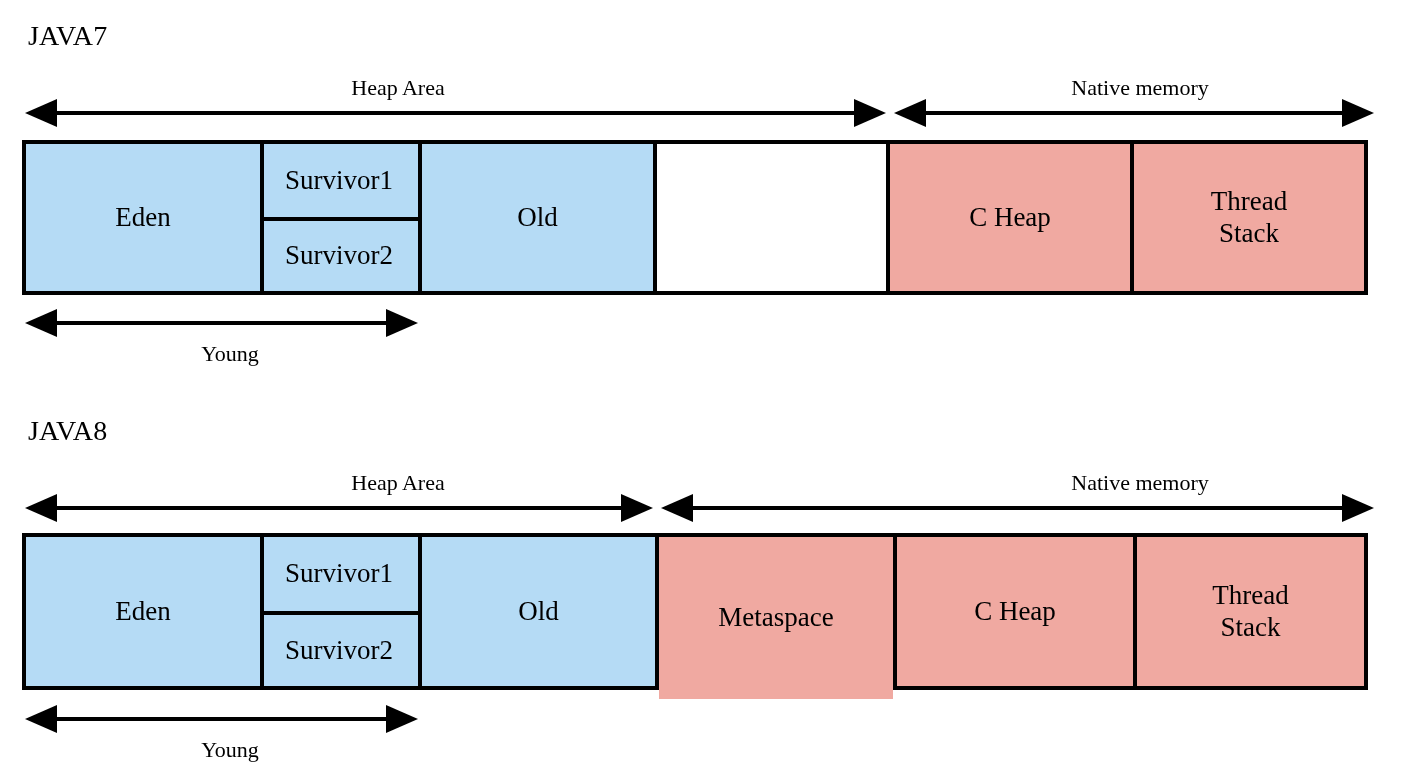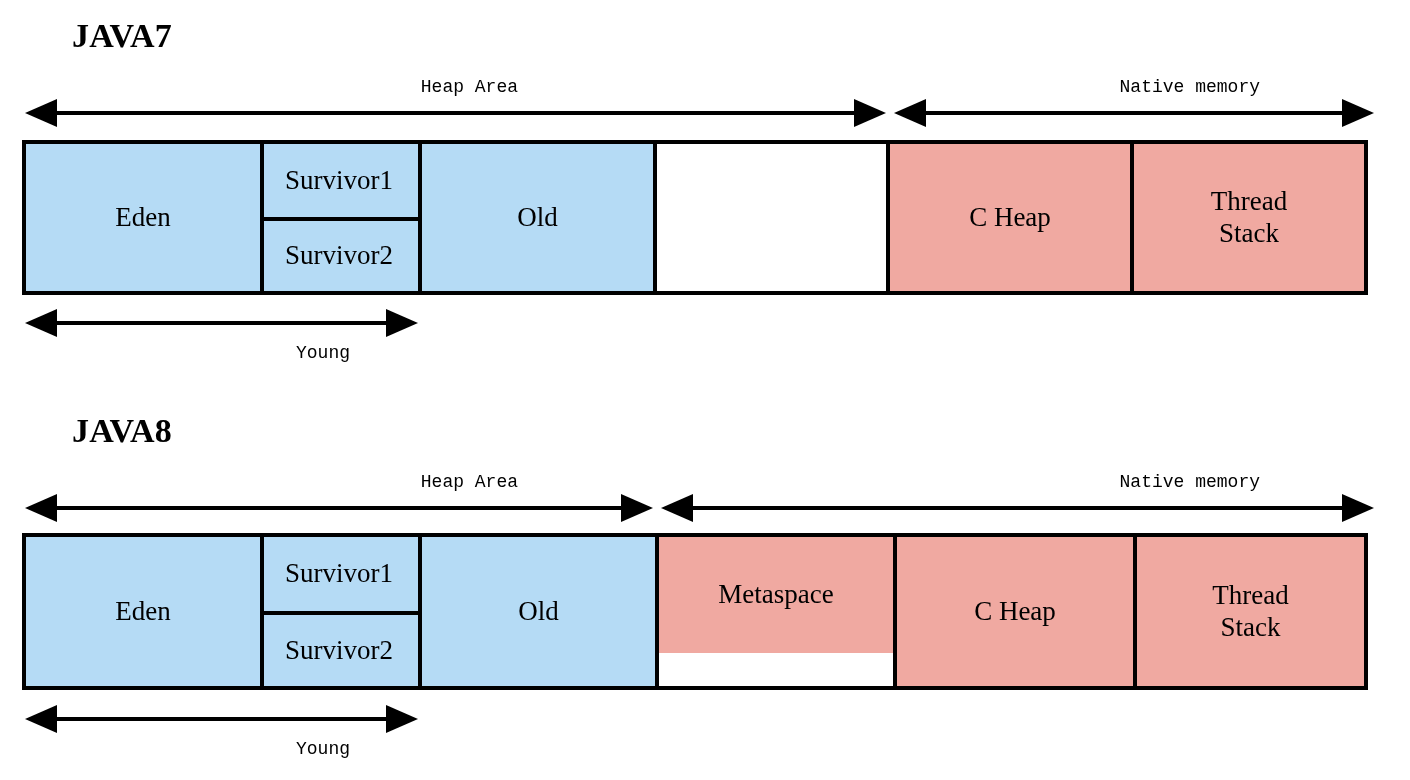--- a/index.html
+++ b/index.html
@@ -1,23 +1,23 @@
 <!DOCTYPE html>
 <html><head>
 <meta charset="utf-8">
 <style>
   html,body{margin:0;padding:0;background:#ffffff;}
   body{width:1410px;height:780px;position:relative;overflow:hidden;
        font-family:"Liberation Serif","DejaVu Serif",serif;color:#000;}
   .stage{position:absolute;left:0;top:0;width:1410px;height:780px;}
   .abs{position:absolute;box-sizing:border-box;}
 
-  .title{font-weight:bold;font-size:34px;line-height:31px;letter-spacing:0.2px;margin-left:44px;}
+  .title{font-weight:normal;font-size:28px;line-height:31px;letter-spacing:0.2px;}
 
-  .axis-label{font-size:18px;line-height:27px;text-align:right;white-space:nowrap;font-family:Liberation Mono, monospace;}
+  .axis-label{font-size:22px;line-height:27px;text-align:center;white-space:nowrap;}
 
   .memrow{position:absolute;box-sizing:border-box;border:4px solid #000;}
   .cell{position:absolute;box-sizing:border-box;display:flex;align-items:center;
         justify-content:center;text-align:center;font-size:27px;line-height:1.18;
         white-space:pre-line;}
   .blue{background:#b5dbf5;}
   .red{background:#f0a9a1;}
   .vsep{position:absolute;background:#000;width:4px;top:0;bottom:0;}
   .hsep{position:absolute;background:#000;height:4px;}
 
@@ -120,21 +120,21 @@
     </div>
 
     <div class="cell blue" style="left:234px;top:78px;width:158px;height:71px;">
       <span>Survivor2</span>
     </div>
 
     <div class="cell blue" style="left:396px;top:0px;width:233px;height:149px;">
       <span>Old</span>
     </div>
 
-    <div class="cell red" style="left:633px;top:0px;width:234px;height:116px;">
+    <div class="cell red" style="left:633px;top:0px;width:234px;height:162px;">
       <span>Metaspace</span>
     </div>
 
     <div class="cell red" style="left:871px;top:0px;width:236px;height:149px;">
       <span>C Heap</span>
     </div>
 
     <div class="cell red" style="left:1111px;top:0px;width:227px;height:149px;">
       <span>Thread
 Stack</span>

